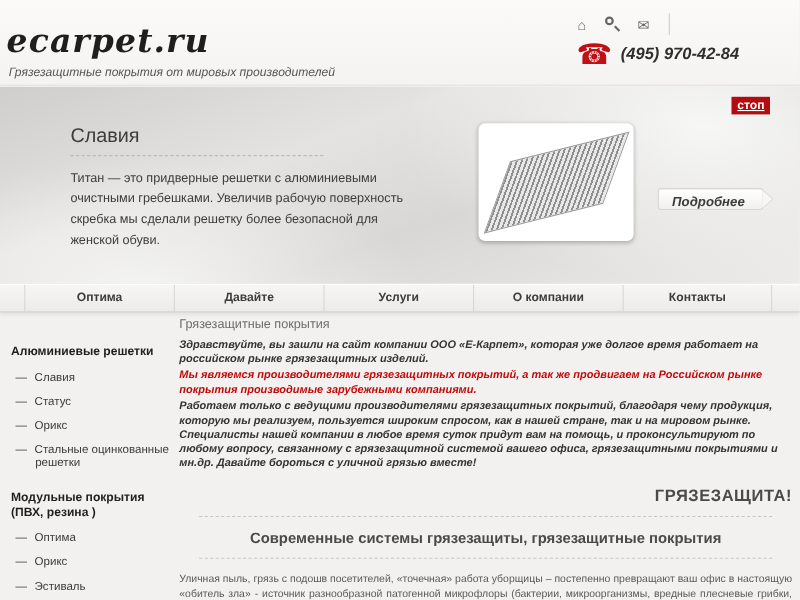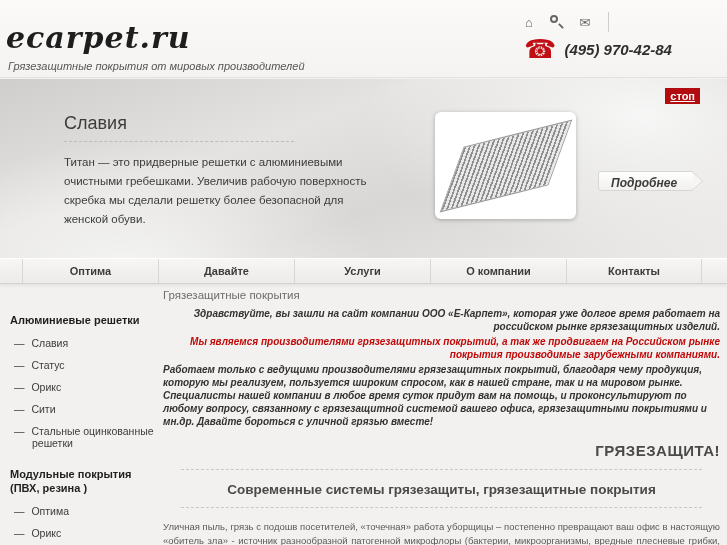--- a/index.html
+++ b/index.html
@@ -141,21 +141,21 @@
   .side-section-title:first-child { margin-top:8px; }
   .side-item {
     font-size:10.5px; color:#3c3c3c; padding-left:22px;
     margin:10px 0; cursor:pointer; line-height:12px;
   }
   .side-item::before { content:"\2014\00a0"; margin-left:-18px; padding-right:4px; color:#3c3c3c; }
   
   .main { position:absolute; left:163px; top:22px; width:557px; }
   .p-intro {
     font-size:10px; font-weight:bold; font-style:italic;
-    line-height:13px; color:#333; text-align:right; margin-bottom:2px;
+    line-height:13px; color:#333; text-align:left; margin-bottom:2px;
   }
   .p-intro.red { color:#c00a0a; }
   .p-intro.left { text-align:left; }
   .big-heading {
     text-align:right; font-size:15px; font-weight:bold; color:#4a4a4a;
     margin-top:14px; letter-spacing:.5px;
   }
   .dashed-rule { border-top:1px dashed #c9c8c6; margin:10px 18px 0 18px; }
   .sub-heading {
     text-align:center; font-size:13.5px; font-weight:bold; color:#4a4a4a;
@@ -208,21 +208,20 @@
 </div>
 
 <div class="content">
   <div class="breadcrumb">Грязезащитные покрытия</div>
 
   <div class="sidebar">
     <div class="side-section-title">Алюминиевые решетки</div>
     <div class="side-item">Славия</div>
     <div class="side-item">Статус</div>
     <div class="side-item">Орикс</div>
-    <div class="side-item">Сити</div>
     <div class="side-item">Стальные оцинкованные решетки</div>
 
     <div class="side-section-title">Модульные покрытия (ПВХ, резина )</div>
     <div class="side-item">Оптима</div>
     <div class="side-item">Орикс</div>
     <div class="side-item">Эстиваль</div>
 
   </div>
 
   <div class="main">

